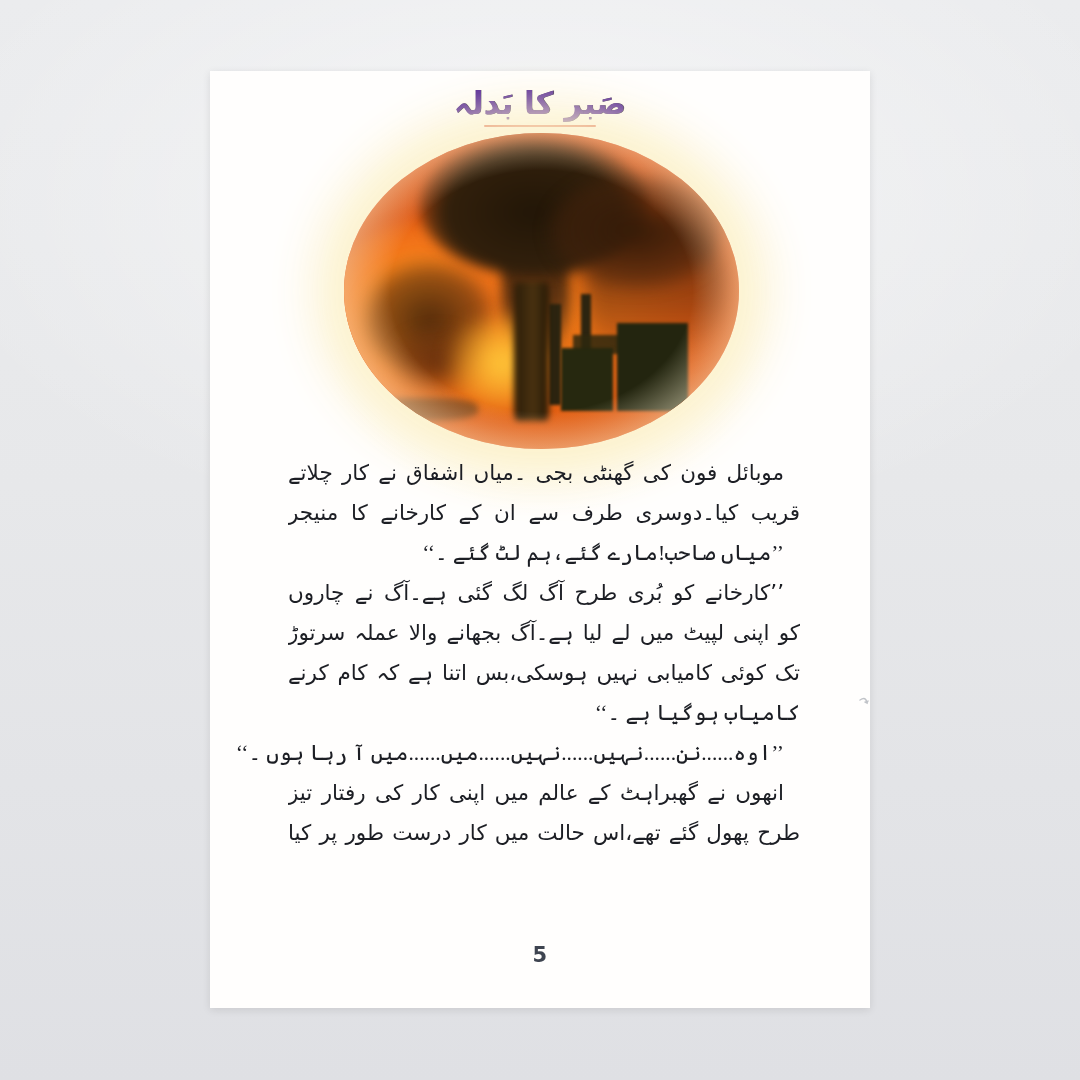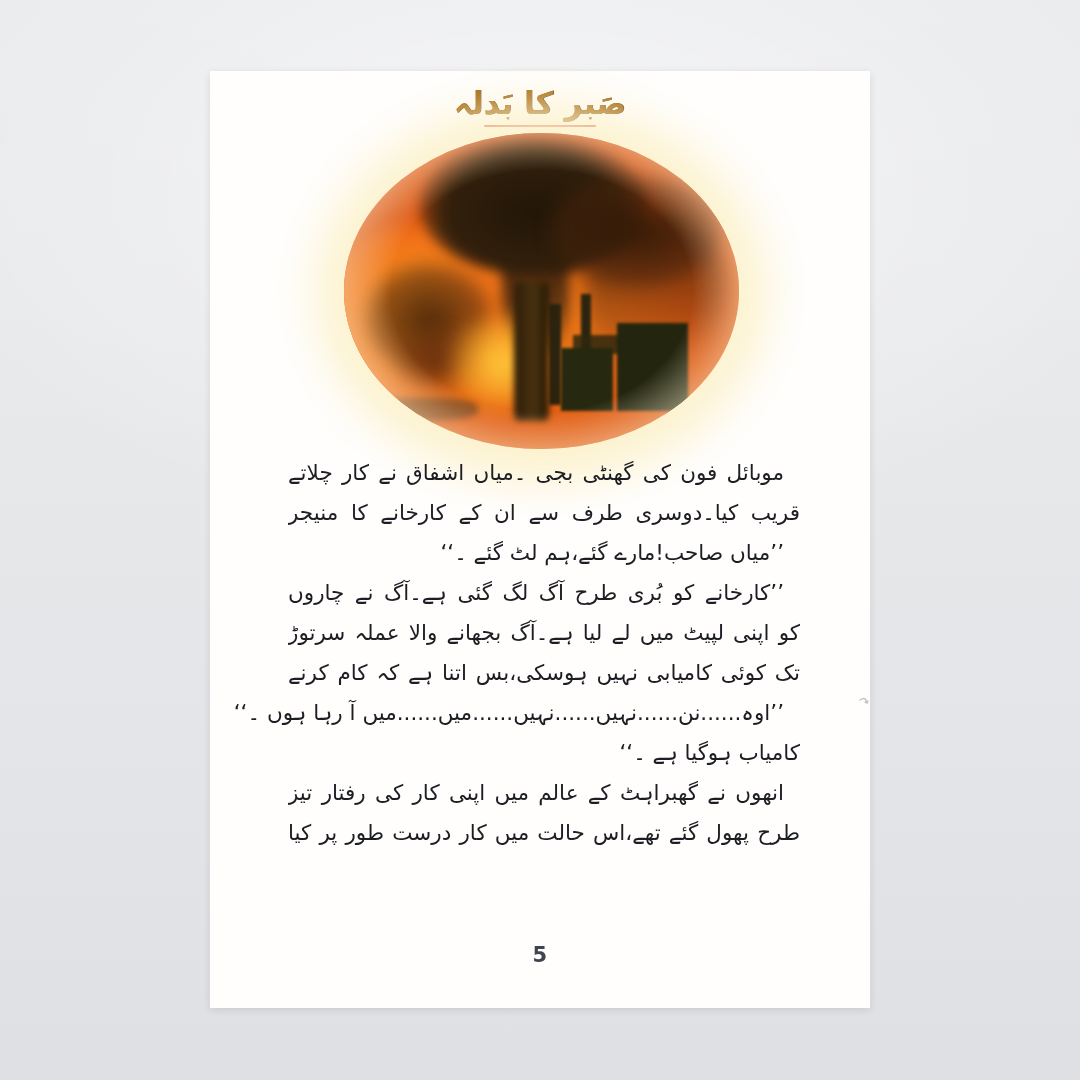--- a/index.html
+++ b/index.html
@@ -18,21 +18,21 @@
   
   .warm-glow{
     position:absolute;left:80px;top:-6px;width:500px;height:450px;pointer-events:none;
     background:radial-gradient(ellipse 52% 50% at 51% 56%,
       rgba(250,233,168,0.95) 0%,rgba(251,240,198,0.75) 42%,
       rgba(253,248,230,0.40) 68%,rgba(255,255,255,0) 88%);
   }
   
   .title-wrap{position:absolute;left:0;top:14px;width:100%;text-align:center;}
   .title{
-    display:inline-block;font-size:31px;font-weight:bold;color:#a16207;
+    display:inline-block;font-size:31px;font-weight:bold;color:#4c1d95;
     letter-spacing:1px;line-height:1.2;direction:rtl;
     text-shadow:0.4px 0 0 #101217;
   }
   .title-underline{width:112px;height:2px;margin:3px auto 0;background:#d2402a;border-radius:1px;}
   
   .photo{
     position:absolute;left:134px;top:62px;width:395px;height:316px;
     border-radius:50%;overflow:hidden;
     box-shadow:0 0 46px 28px rgba(252,241,203,0.95);
     background:radial-gradient(ellipse 120% 112% at 50% 58%,
@@ -79,21 +79,21 @@
     background:radial-gradient(ellipse at 50% 50%,
       rgba(255,250,225,0) 54%, rgba(254,246,214,0.45) 72%,
       rgba(255,250,232,0.92) 89%, #fffdf6 100%);}
   
   .text-block{
     position:absolute;left:78px;top:382px;width:512px;direction:rtl;
     font-size:21.5px;color:#1c1e24;line-height:40px;
   }
   .line{height:40px;white-space:nowrap;}
   .full{text-align:justify;text-align-last:justify;white-space:normal;overflow:hidden;}
-  .end{text-align:right;}
+  .end{text-align:right;font-family:Liberation Serif, serif;}
   .ind{padding-right:16px;}
   
   .page-num{
     position:absolute;left:0;top:872px;width:100%;text-align:center;
     font-size:21px;font-weight:bold;color:#3e4450;letter-spacing:.5px;
   }
   
   .artifact{position:absolute;left:648px;top:624px;width:14px;height:14px;opacity:.55;}
 </style>
 </head>
@@ -128,22 +128,22 @@
     <div class="photo-fade"></div>
   </div>
 
   <div class="text-block">
     <div class="line full ind">موبائل فون کی گھنٹی بجی ۔میاں اشفاق نے کار چلاتے ہوئے موبائل کان کے</div>
     <div class="line full">قریب کیا۔دوسری طرف سے ان کے کارخانے کا منیجر گھبرائی ہوئی آواز میں کہہ رہا تھا:</div>
     <div class="line end ind">’’میاں صاحب!مارے گئے،ہم لٹ گئے ۔‘‘</div>
     <div class="line full ind">’’کارخانے کو بُری طرح آگ لگ گئی ہے۔آگ نے چاروں طرف سے اس</div>
     <div class="line full">کو اپنی لپیٹ میں لے لیا ہے۔آگ بجھانے والا عملہ سرتوڑ کوشش کر رہا ہے،لیکن انھیں ابھی</div>
     <div class="line full">تک کوئی کامیابی نہیں ہوسکی،بس اتنا ہے کہ کام کرنے والا سارا عملہ ضرور باہر نکل آنے میں</div>
+    <div class="line end">کامیاب ہوگیا ہے ۔‘‘</div>
     <div class="line end ind">’’اوہ......نن......نہیں......نہیں......میں......میں آ رہا ہوں ۔‘‘</div>
-    <div class="line end">کامیاب ہوگیا ہے ۔‘‘</div>
     <div class="line full ind">انھوں نے گھبراہٹ کے عالم میں اپنی کار کی رفتار تیز کر دی۔اُن کے ہاتھ پاؤں بُری</div>
     <div class="line full">طرح پھول گئے تھے،اس حالت میں کار درست طور پر کیا چلاتے،ایک موڑ کاٹتے ہوئے</div>
   </div>
 
   <div class="page-num">5</div>
 
   <svg class="artifact" viewBox="0 0 14 14">
     <path d="M2,5 q6,-4 7,3 l-2,-1 m2,1 l1,-2" fill="none" stroke="#8e949e" stroke-width="1.4" stroke-linecap="round"></path>
   </svg>
 

